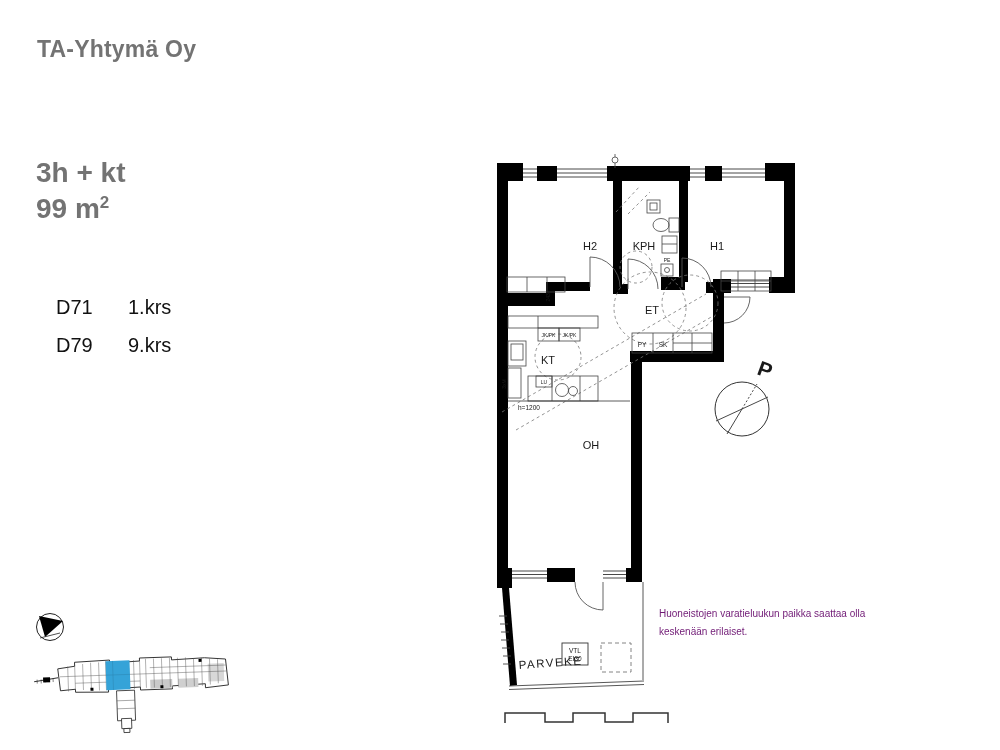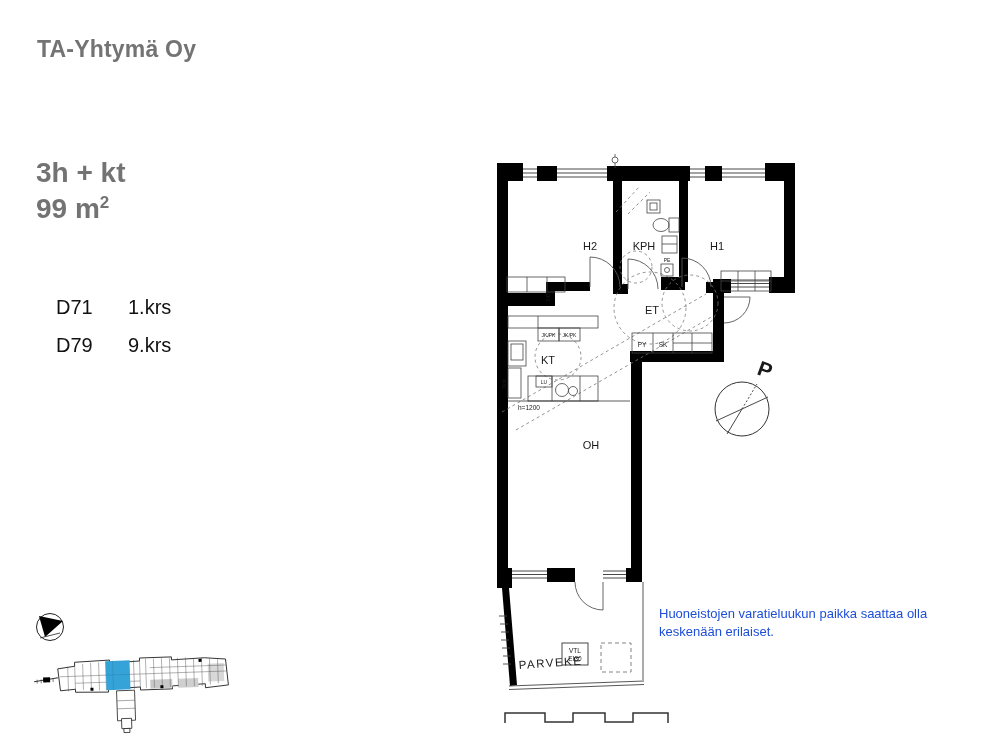--- a/index.html
+++ b/index.html
@@ -8,21 +8,21 @@
   #brand-header{position:absolute;left:37px;top:34px;color:#737373;font-size:23px;
         font-weight:bold;line-height:31px;letter-spacing:.2px;}
   #apt-info{position:absolute;left:36px;top:158px;color:#737373;}
   #apt-type{font-size:28px;font-weight:bold;line-height:30px;}
   #apt-area{font-size:28px;font-weight:bold;line-height:42px;}
   #apt-area sup{font-size:17px;vertical-align:super;line-height:0;}
   .unit-row{position:absolute;left:36px;color:#111;font-size:20px;margin-left:20px;}
   .unit-row .uid{display:inline-block;width:72px;}
   #unit-row-1{top:296px;}
   #unit-row-2{top:334px;}
-  #disclaimer{position:absolute;left:659px;top:605px;color:#1d4ed8;font-size:13px;line-height:18px;}
+  #disclaimer{position:absolute;left:659px;top:605px;color:#701a75;font-size:10px;line-height:18px;}
   svg{position:absolute;left:0;top:0;}
   svg text{font-family:"Liberation Sans", sans-serif;fill:#1a1a1a;}
   .roomlbl{font-size:11px;}
   .tiny{font-size:5px;}
   .small{font-size:6.5px;}
 </style>
 </head>
 <body>
 
 <div id="page">

